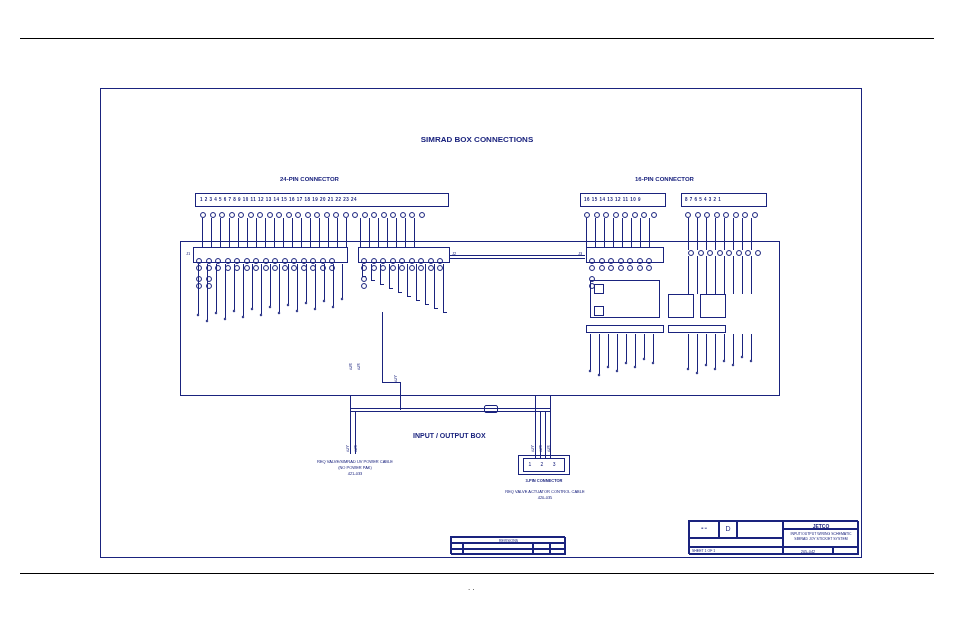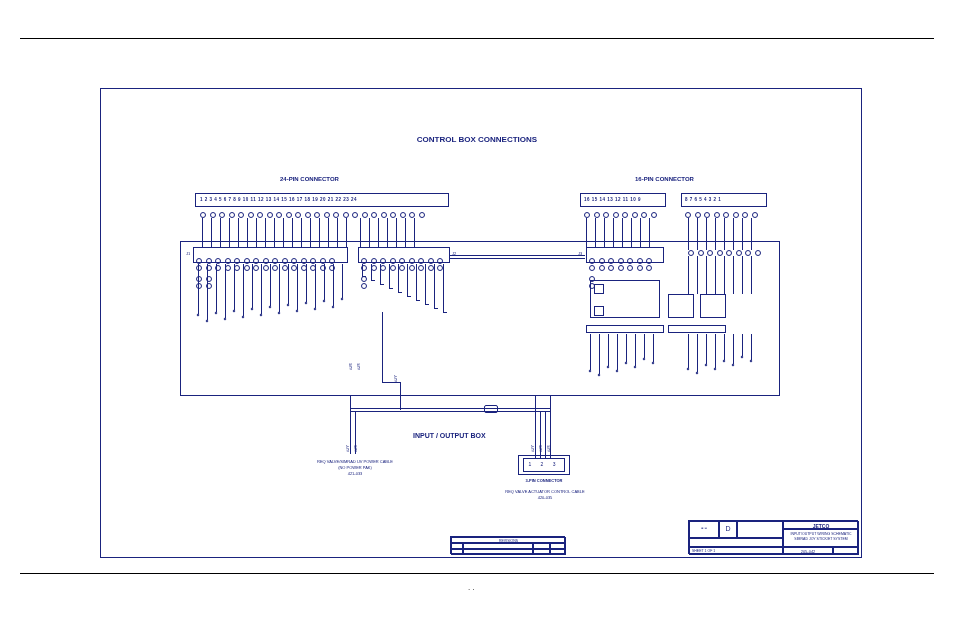--- a/index.html
+++ b/index.html
@@ -210,21 +210,21 @@
 </head>
 <body>
 
 <div class="page">
 
   <div class="hr-top"></div>
   <div class="hr-bottom"></div>
 
   <div class="frame"></div>
 
-  <div class="title-main">CONTROL BOX CONNECTIONS</div>
+  <div class="title-main">SIMRAD BOX CONNECTIONS</div>
 
   <div class="label" style="left:280px; top:176px;">24-PIN CONNECTOR</div>
 
   <div class="conn-box" style="left:195px; top:193px; width:254px; height:14px;"></div>
   <div class="pin-row" style="left:200px; top:197px;">1  2  3  4  5  6  7  8  9 10 11 12 13 14 15 16 17  18  19 20 21 22 23 24</div>
 
   <div class="circles" style="left:200px; top:212px; width:250px;">
     <span></span><span></span><span></span><span></span><span></span><span></span><span></span><span></span><span></span><span></span><span></span><span></span><span></span><span></span><span></span><span></span><span></span><span></span><span></span><span></span><span></span><span></span><span></span><span></span>
   </div>
 

